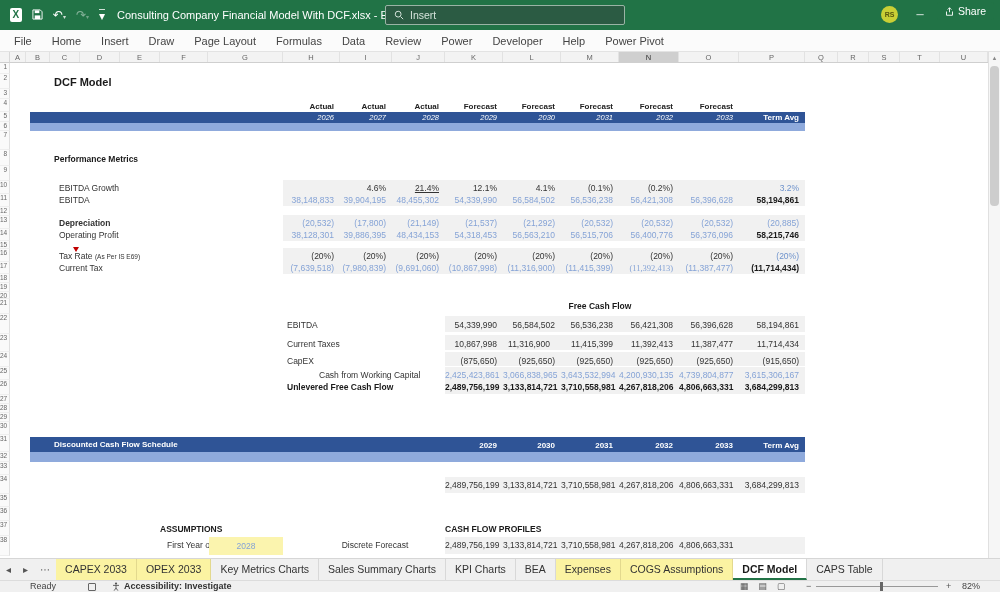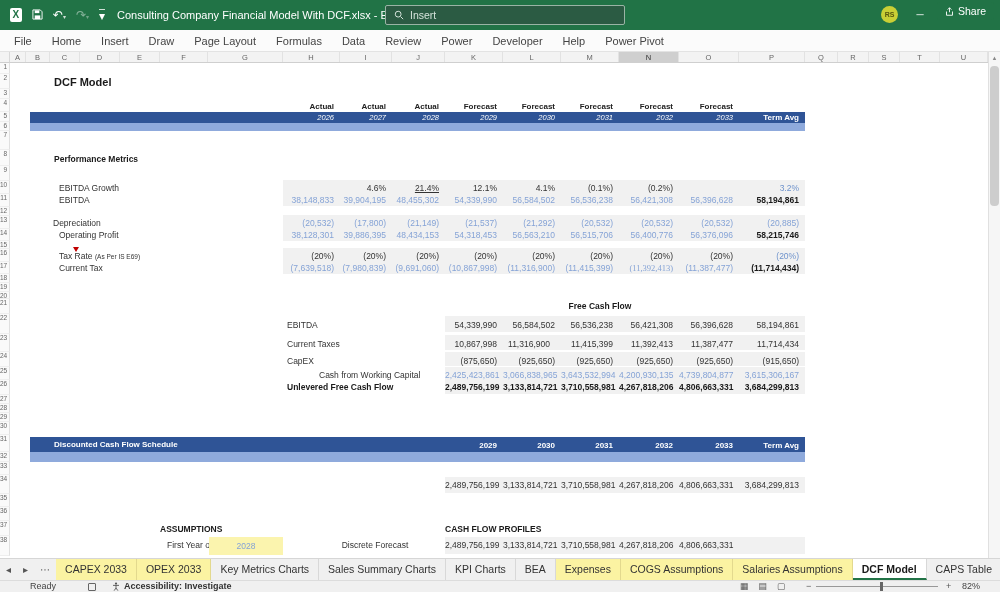--- a/index.html
+++ b/index.html
@@ -230,21 +230,21 @@
     </div>
   <div class="abs band-light" style="left:30px; top:123px; width:775px; height:8px;"></div>
 
   <div class="abs seclabel" style="left:54px; top:154px;">Performance Metrics</div>
   <div class="abs stripe" style="left:283px; top:180px; width:522px; height:26px;"></div>
   <div class="abs stripe" style="left:283px; top:215px; width:522px; height:26px;"></div>
   <div class="abs stripe" style="left:283px; top:248px; width:522px; height:26px;"></div>
 
   <div class="abs rowlabel" style="left:59px; top:183px;">EBITDA Growth</div>
   <div class="abs rowlabel" style="left:59px; top:195px;">EBITDA</div>
-  <div class="abs rowlabel" style="left:53px; top:218px;">Depreciation</div>
+  <div class="abs rowlabel" style="left:59px; top:218px;font-weight:bold;">Depreciation</div>
   <div class="abs rowlabel" style="left:59px; top:230px;">Operating Profit</div>
   <div class="abs rowlabel" style="left:59px; top:251px;">
     <span>Tax Rate</span>
     <span style="font-size:6.5px;">(As Per IS E69)</span>
   </div>
   <div class="comment-flag" style="left:73px; top:247px;"></div>
   <div class="abs rowlabel" style="left:59px; top:263px;">Current Tax</div>
 
   <div class="abs cells" style="left:283px; top:183px; height:11px;">
       <span class="cell c-bk" style="width: 57px;"></span>
@@ -417,21 +417,20 @@
     <span class="tab-more">⋯</span>
     <span id="tabs-strip" style="display:flex;">
         <span class="stab yellow">CAPEX 2033</span>
         <span class="stab yellow">OPEX 2033</span>
         <span class="stab">Key Metrics Charts</span>
         <span class="stab">Sales Summary Charts</span>
         <span class="stab">KPI Charts</span>
         <span class="stab">BEA</span>
         <span class="stab yellow">Expenses</span>
         <span class="stab yellow">COGS Assumptions</span>
-        <span class="stab yellow">Salaries Assumptions</span>
         <span class="stab active">DCF Model</span>
         <span class="stab">CAPS Table</span>
       </span>
 
   </div>
 
   <div id="statusbar">
     <span class="sleft">Ready</span>
     <span id="macro-icon"></span>
     <span id="a11y">

